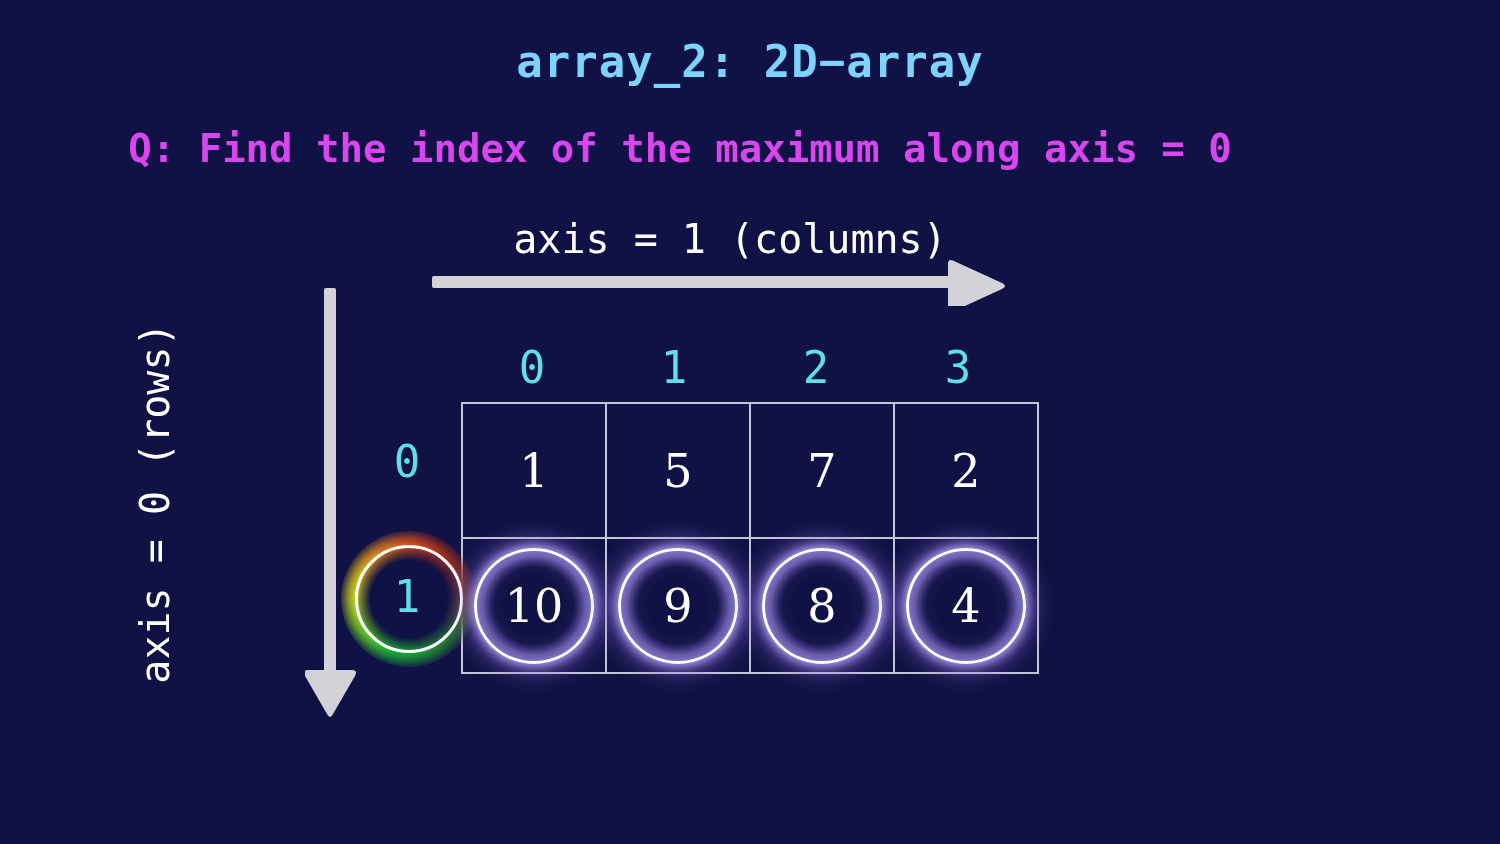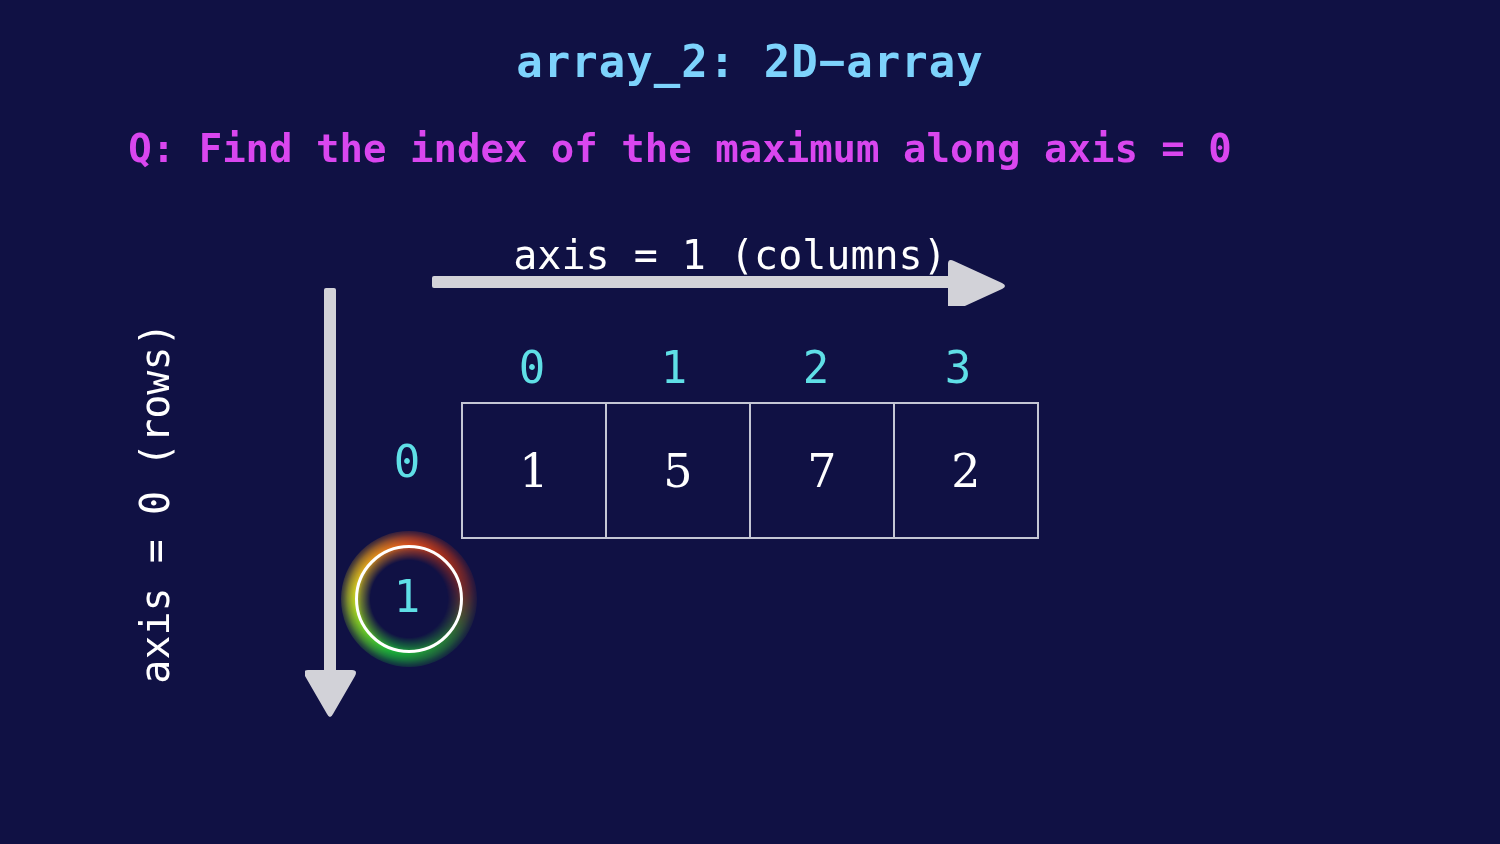--- a/index.html
+++ b/index.html
@@ -54,21 +54,20 @@
   .axis1-label {
     position: absolute;
     left: 440px;
     top: 216px;
     width: 580px;
     text-align: center;
     font-family: "DejaVu Sans Mono", monospace;
     font-size: 40px;
     color: #ffffff;
     white-space: pre;
-    margin-top: 16px;
   }
   .axis1-arrow {
     position: absolute;
     left: 432px;
     top: 258px;
     width: 580px;
     height: 48px;
   }
   .axis0-label {
     position: absolute;
@@ -254,16 +253,34 @@
   <div class="rowidx" style="top:575px; z-index:4;">1</div>
 
   <table class="matrix">
     <tbody>
       <tr class="row0">
         <td><span class="cellval">1</span></td>
         <td><span class="cellval">5</span></td>
         <td><span class="cellval">7</span></td>
         <td><span class="cellval">2</span></td>
       </tr>
+      <tr class="row1">
+        <td>
+          <span class="ring"></span>
+          <span class="cellval">10</span>
+        </td>
+        <td>
+          <span class="ring"></span>
+          <span class="cellval">9</span>
+        </td>
+        <td>
+          <span class="ring"></span>
+          <span class="cellval">8</span>
+        </td>
+        <td>
+          <span class="ring"></span>
+          <span class="cellval">4</span>
+        </td>
+      </tr>
     </tbody>
   </table>
 
 </div>
 
 </body></html>

